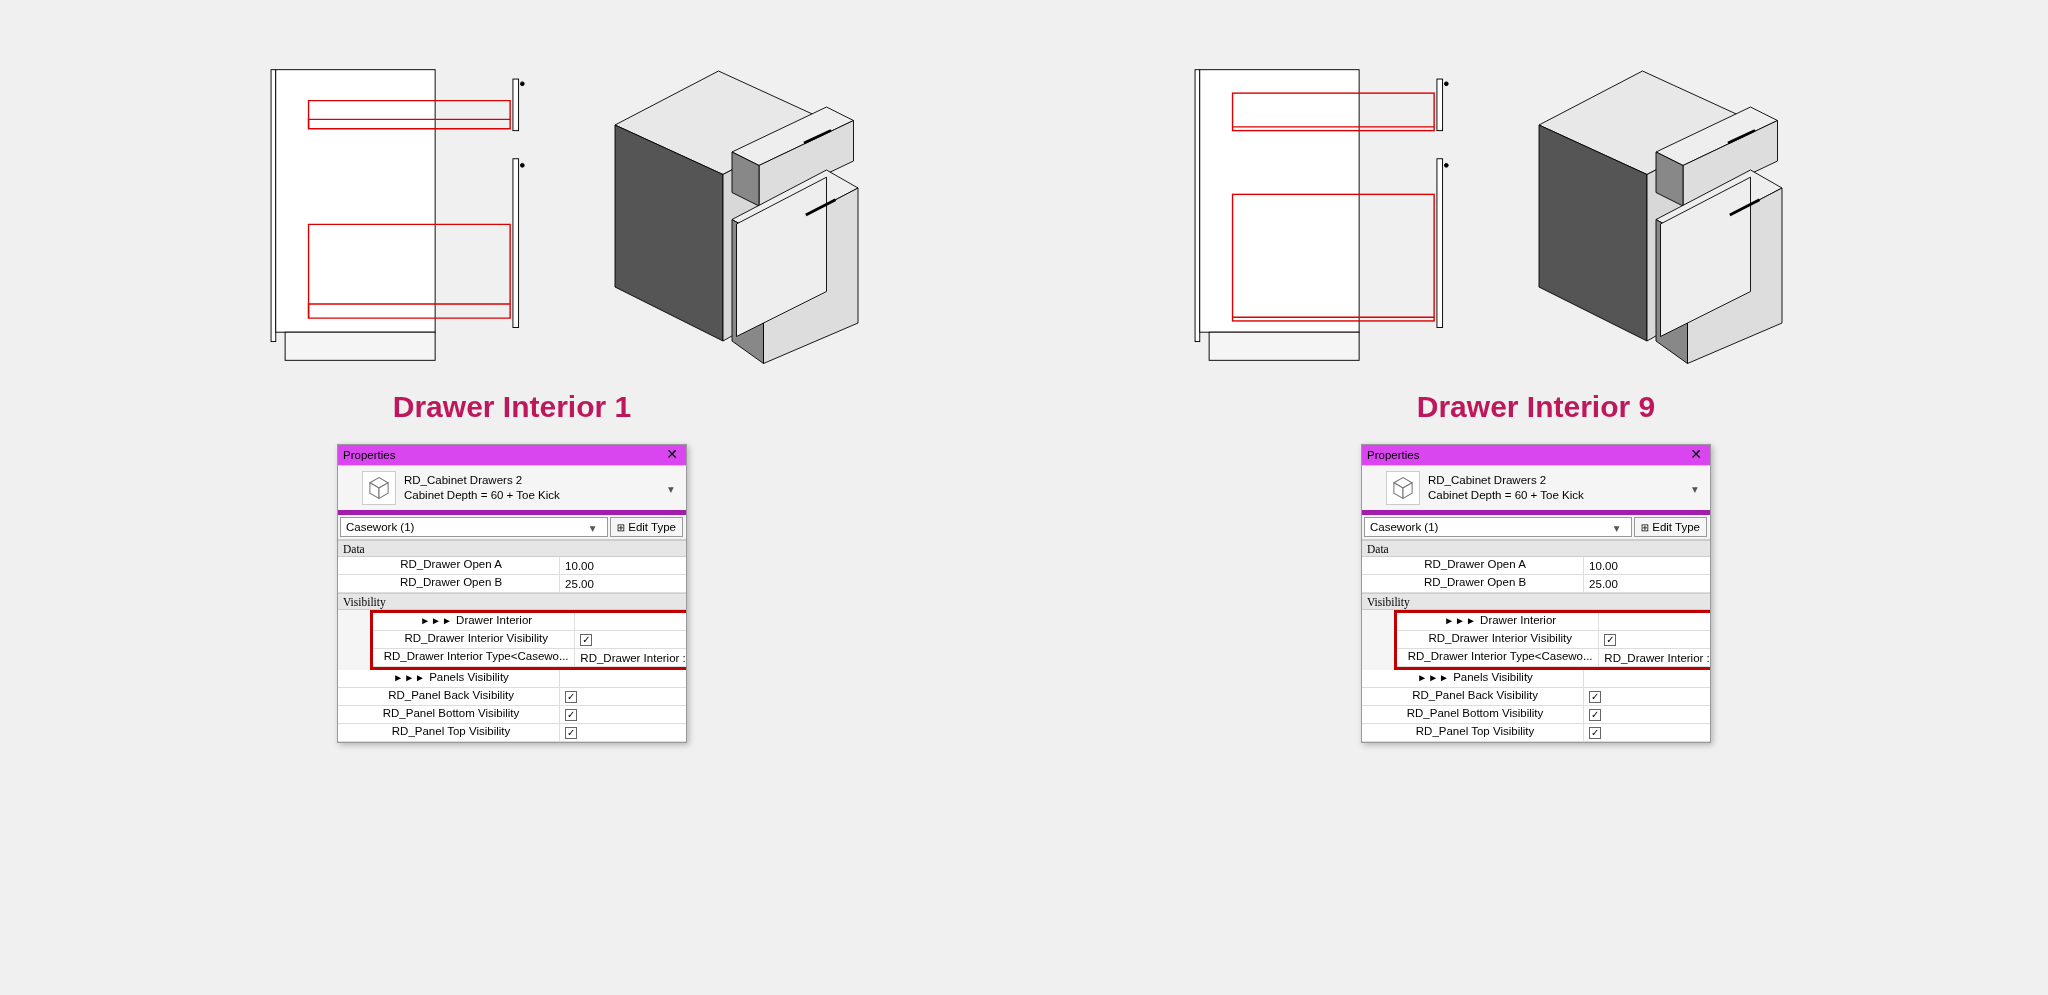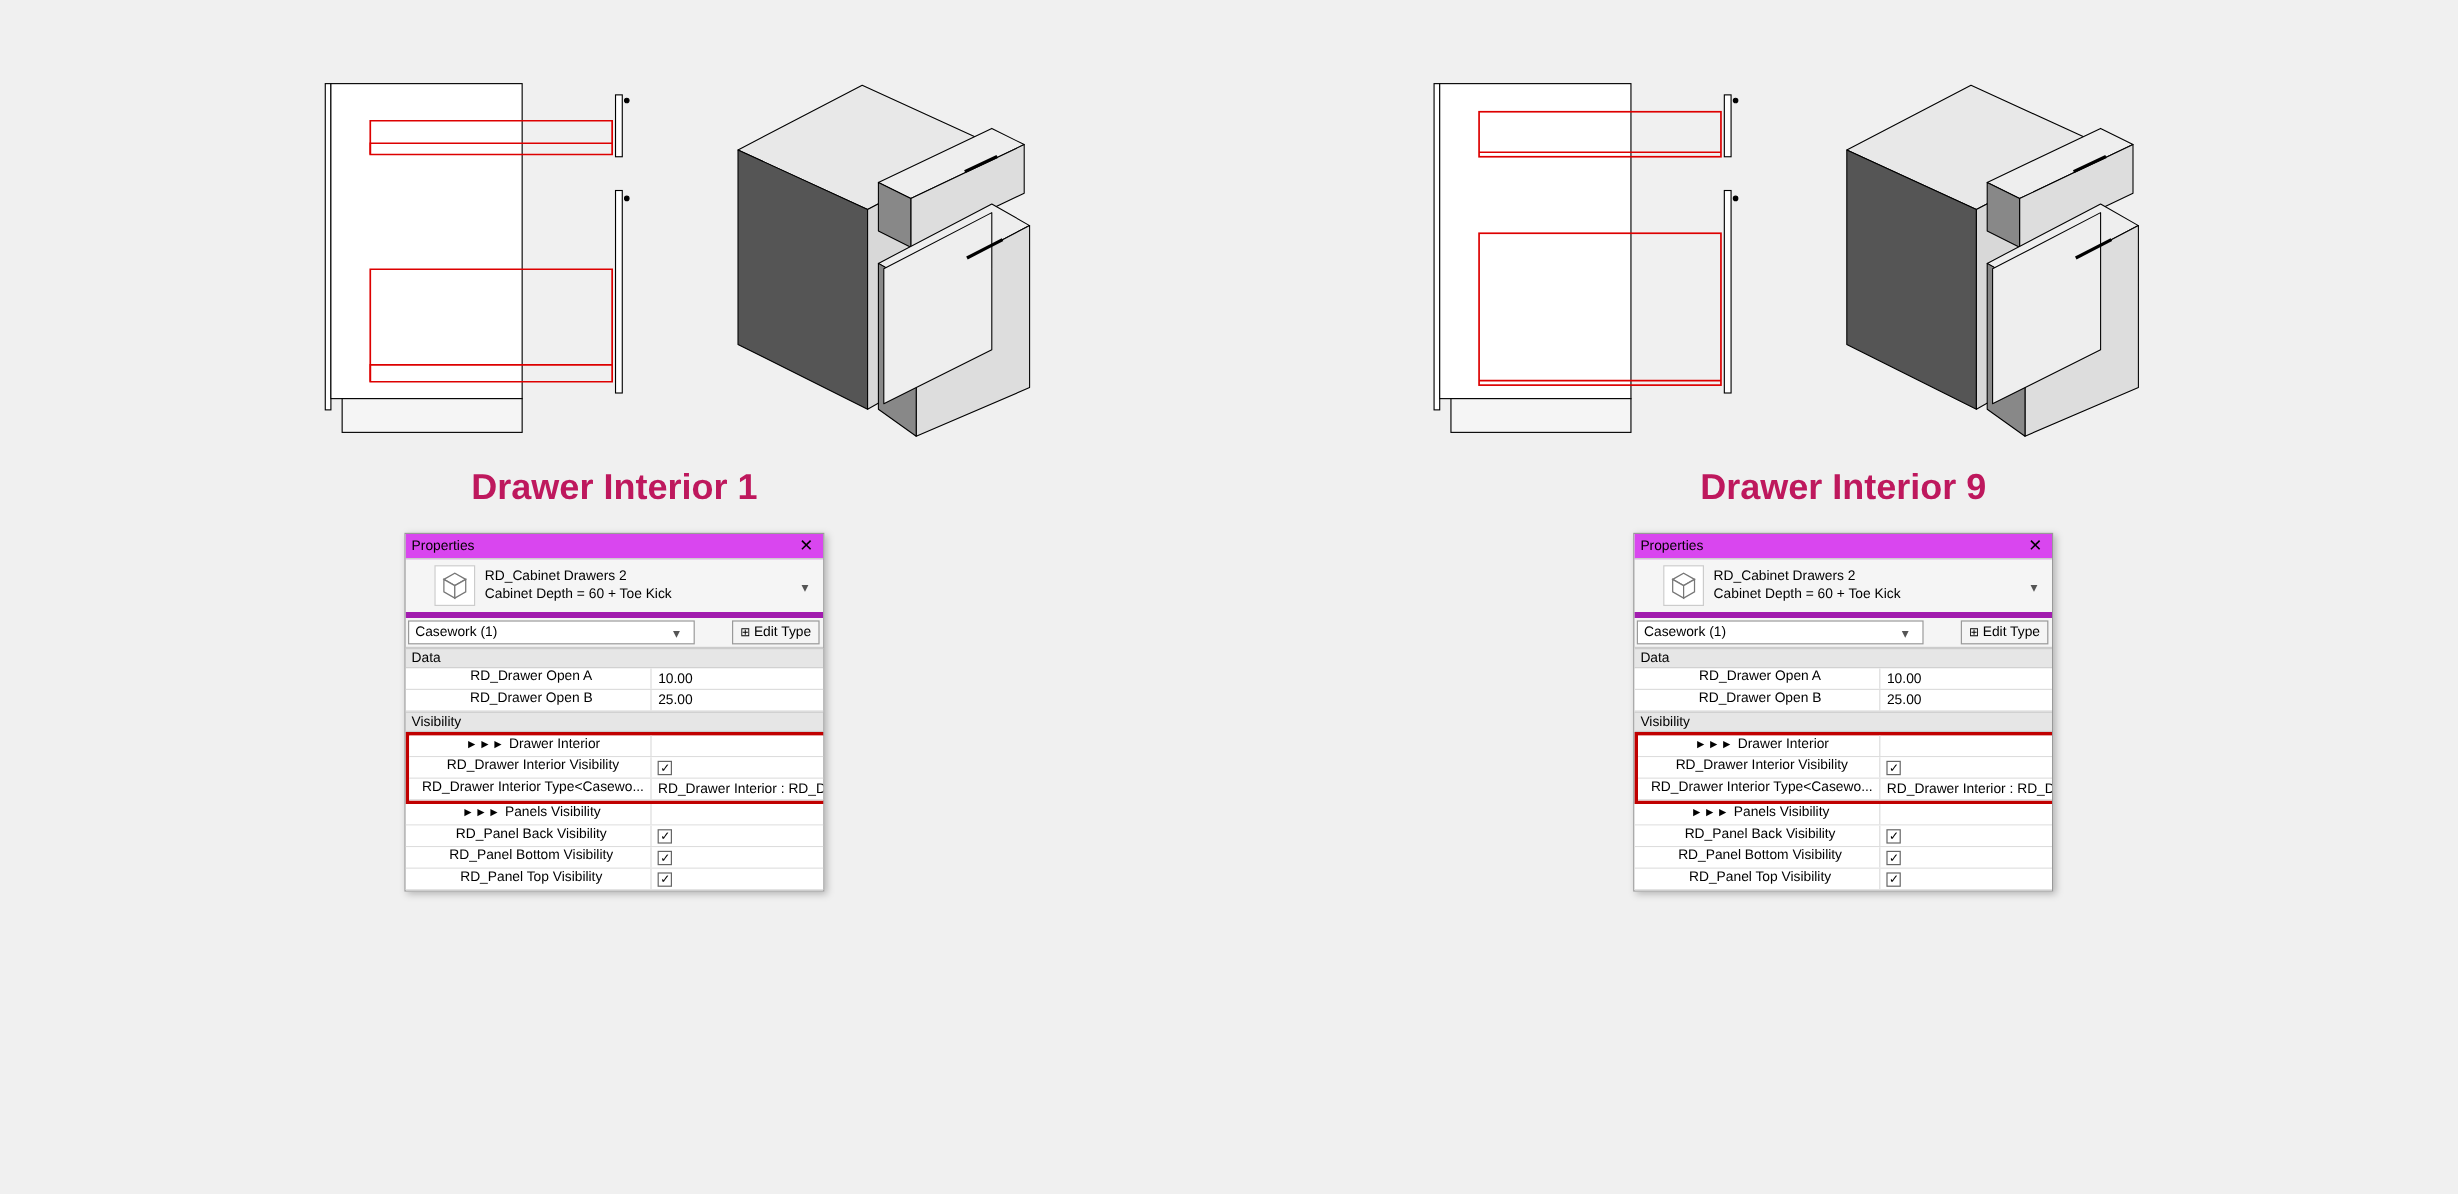--- a/index.html
+++ b/index.html
@@ -11,31 +11,31 @@
   .row-panels { display: flex; justify-content: space-around; margin-top: 20px; }
   .panel-wrap { width: 50%; display: flex; justify-content: center; }
   .prop-panel { width: 350px; background: #f5f5f5; border: 1px solid #999; box-shadow: 2px 2px 6px rgba(0,0,0,0.25); font-size: 11.5px; color: #000; overflow: hidden; position: relative; }
   .panel-titlebar { display: flex; align-items: center; justify-content: space-between; padding: 3px 5px; border-bottom: 1px solid #ccc; background: #d946ef; }
   .close-btn { width: 18px; height: 14px; text-align: center; line-height: 12px; cursor: default; font-size: 14px; }
   .type-selector { display: flex; align-items: center; padding: 5px 24px; gap: 8px; border-bottom: 5px solid #a21caf; position: relative; }
   .thumb { width: 34px; height: 34px; background: #fff; border: 1px solid #ccc; display:flex; align-items:center; justify-content:center; }
   .thumb svg { width: 26px; height: 26px; }
   .type-text { flex: 1; line-height: 1.3; }
   .caret-down { width: 12px; height: 12px; position: absolute; right: 6px; top: 50%; transform: translateY(-50%); color:#555; }
-  .filter-row { display: flex; align-items: center; border-bottom: 1px solid #ccc; gap: 29px; }
+  .filter-row { display: flex; align-items: center; border-bottom: 1px solid #ccc; }
   .filter-input { flex: 1; padding: 2px 5px; background: #fff; border: 1px solid #999; margin: 2px; height: 20px; display:flex; align-items:center; justify-content:space-between; }
   .filter-input .caret-down { position:static; transform:none; }
   .edit-type-btn { padding: 2px 6px; border: 1px solid #999; background: #f5f5f5; margin: 2px 3px 2px 0; height: 20px; display:flex; align-items:center; gap:3px; }
-  .grid-section-hdr { background: #e6e6e6; padding: 1.5px 5px; font-weight: normal; border-top: 1px solid #ccc; border-bottom: 1px solid #ccc; display:flex; justify-content:space-between; align-items:flex-start; }
+  .grid-section-hdr { background: #e6e6e6; padding: 1.5px 5px; font-weight: normal; border-top: 1px solid #ccc; border-bottom: 1px solid #ccc; display:flex; justify-content:space-between; align-items:flex-start;font-family:Liberation Serif, serif; }
   .prop-row { display: flex; border-bottom: 1px solid #ddd; background: #fff; min-height: 18px; }
   .prop-row .lbl { width: 52%; padding: 1px 5px 1px 10px; border-right: 1px solid #ddd; white-space: nowrap; overflow: hidden; text-overflow: ellipsis; text-align: center; }
   .prop-row .val { flex: 1; padding: 1px 5px; display:flex; align-items:center; white-space: nowrap; overflow:hidden; text-overflow: ellipsis; text-align: center;}
   .checkbox { width: 12px; height: 12px; border: 1px solid #666; display:inline-flex; align-items:center; justify-content:center; font-size:10px; background:#fff;}
   .arrows { letter-spacing: 1px; font-size: 10px; }
-  .highlight-box { border: 3px solid #c00000; position: relative; }
+  .highlight-box { border: 3px solid #c00000; position: relative; margin-left: 32px; }
   .grid-body { display:flex; }
   .grid-rows { flex:1; }
 </style>
 </head>
 <body>
 
 <div class="row-top">
   <div class="drawing-group">
 
     <svg viewBox="0 0 320 320" width="300" height="300">

